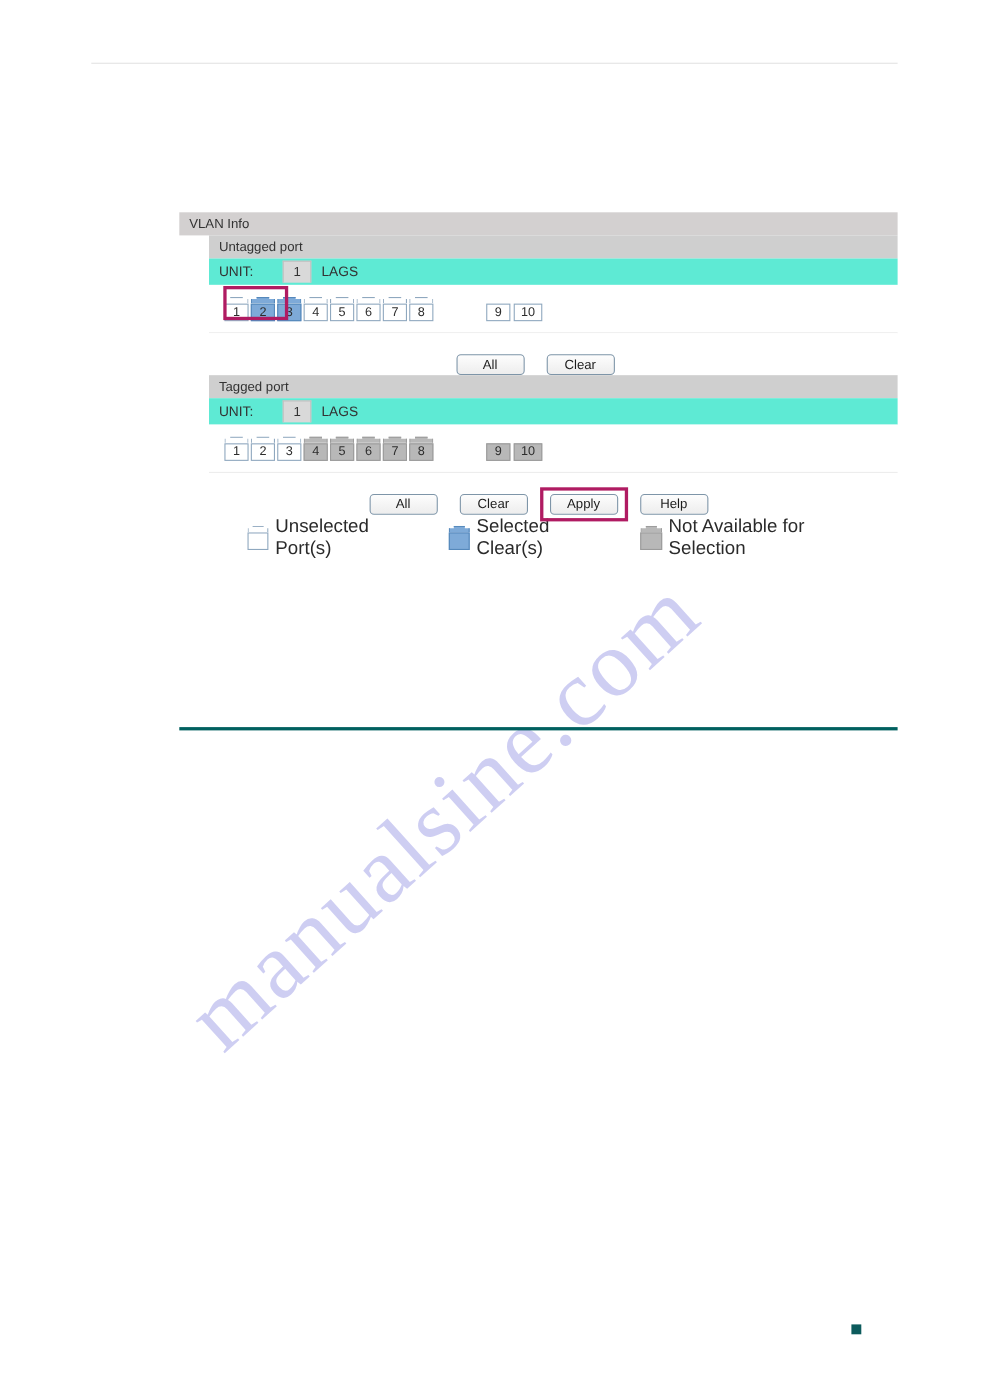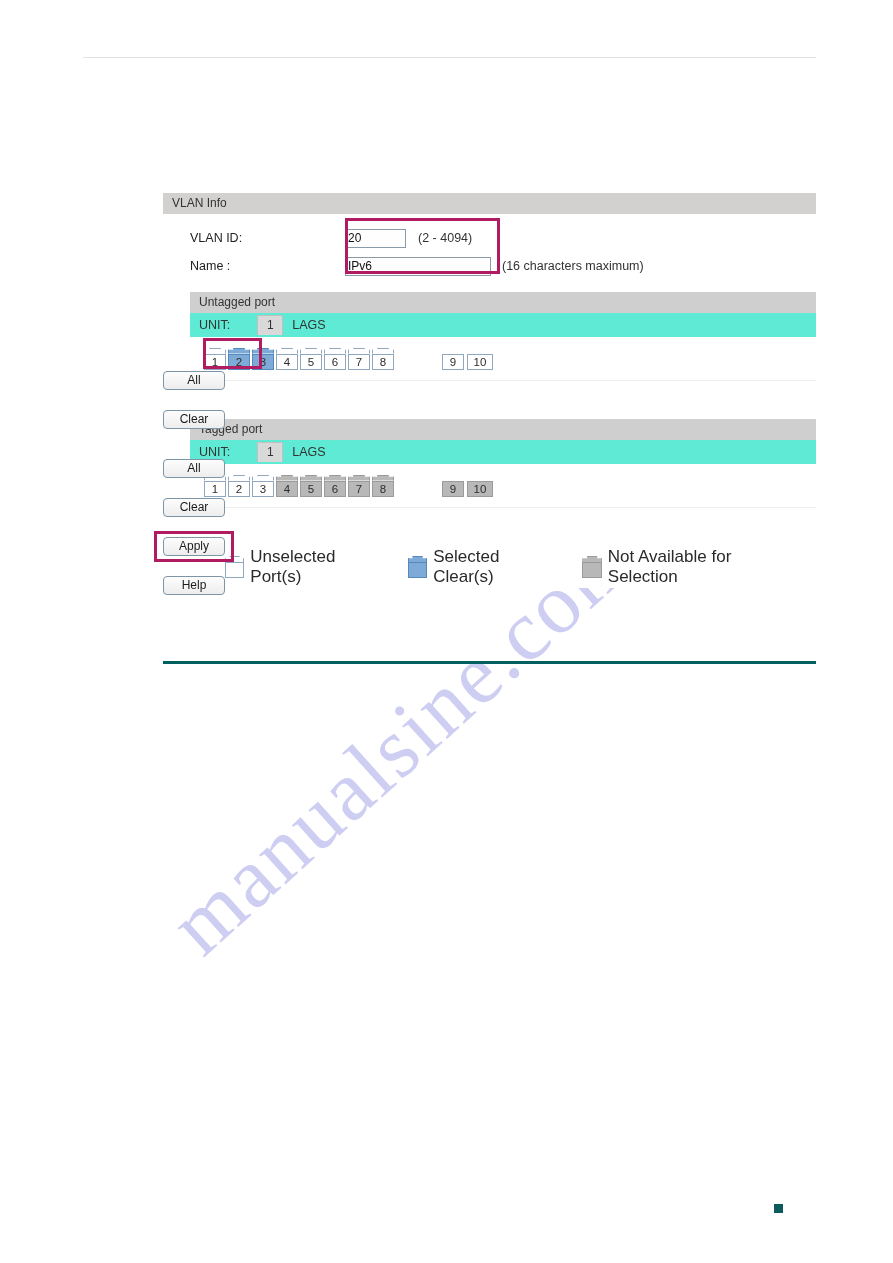--- a/index.html
+++ b/index.html
@@ -251,25 +251,24 @@
     background: #ffffff;
   }
   .lag.na .body { background: #b8b8b8; border-color: #9b9b9b; }
   .lag.w10 { width: 26px; }
 
   
   .btn-row {
     background: #ffffff;
     height: 38px;
     display: flex;
-    align-items: flex-start;
+    align-items: flex-end;
     justify-content: center;
     gap: 20px;
     position: relative;
-    flex-direction: column;
   }
   .btn-row.two { padding-right: 6px; }
   .btn {
     min-width: 62px;
     height: 19px;
     line-height: 17px;
     text-align: center;
     font-size: 12px;
     color: #1c1c1c;
     background: linear-gradient(#fdfdfd, #ededed);
@@ -307,35 +306,20 @@
 <div id="watermark">
   <div class="wm-text wm-a">manualsine.com</div>
 </div>
 
 <div id="top-rule"></div>
 
 <div id="panel">
 
   <div class="sect-header">VLAN Info</div>
 
-  <div id="vlaninfo-body">
-    <div class="hl" id="hl-inputs"></div>
-
-    <div class="field-row">
-      <div class="field-label">VLAN ID:</div>
-      <input class="txtbox" id="vlan-id-input" type="text" value="20" style="">
-      <div class="hint">(2 - 4094)</div>
-    </div>
-
-    <div class="field-row">
-      <div class="field-label">Name :</div>
-      <input class="txtbox" id="vlan-name-input" type="text" value="IPv6" style="">
-      <div class="hint" id="name-hint">(16 characters maximum)</div>
-    </div>
-  </div>
 
   <div class="sect-header sub">Untagged port</div>
 
   <div class="unit-row">
     <span class="unit-label">UNIT:</span>
     <span class="unit-tab">1</span>
     <span class="lags-label">LAGS</span>
   </div>
 
   <div class="ports-strip">

